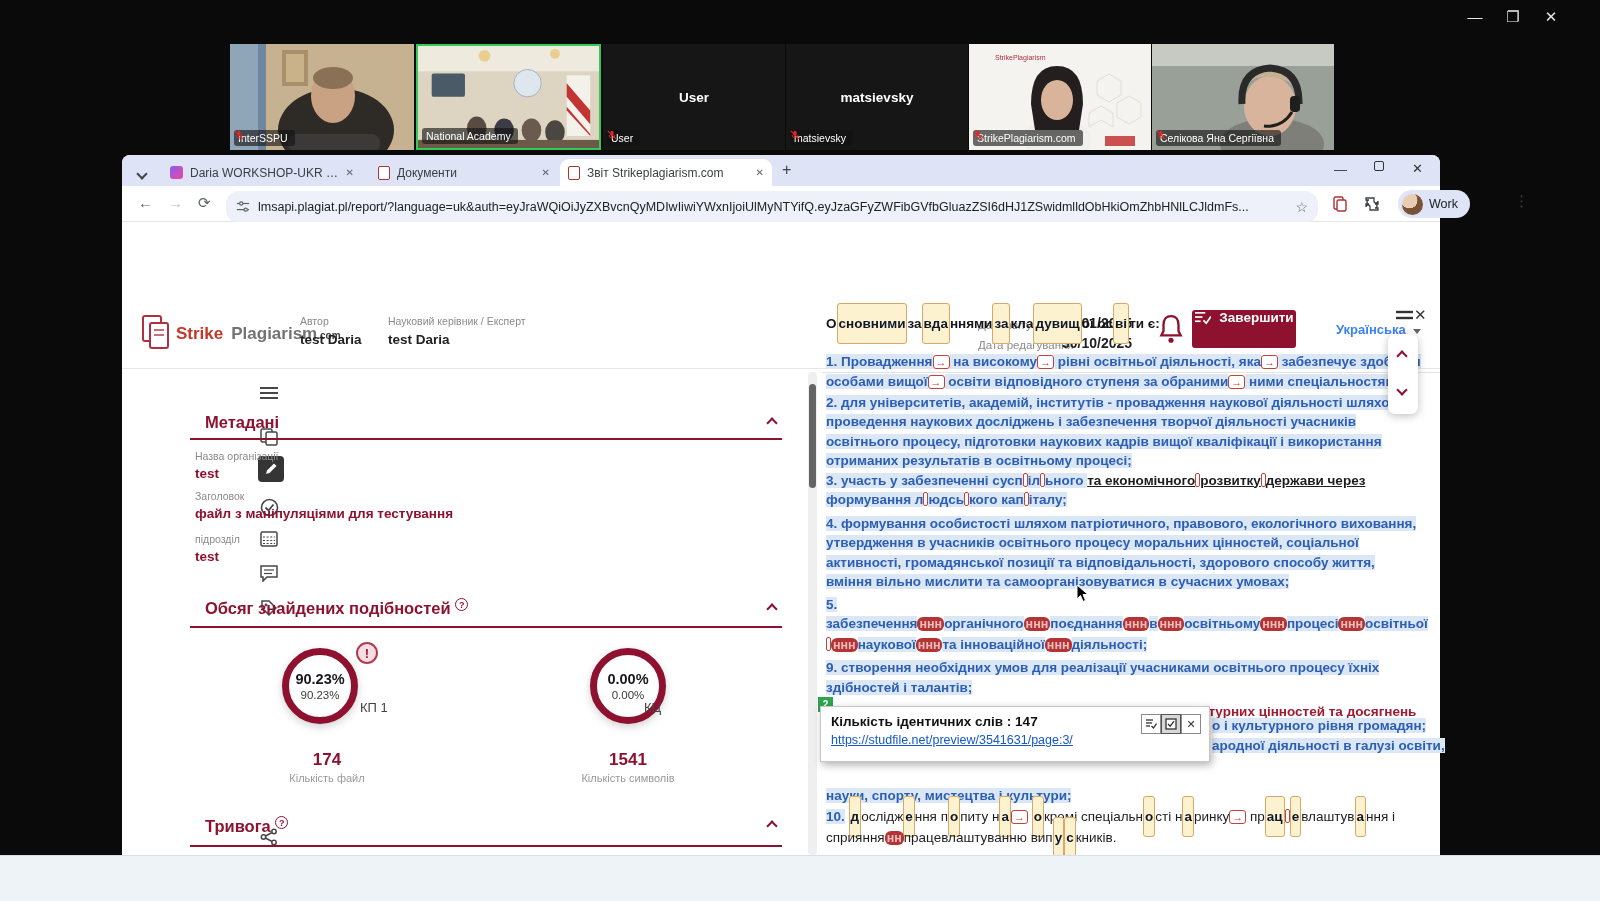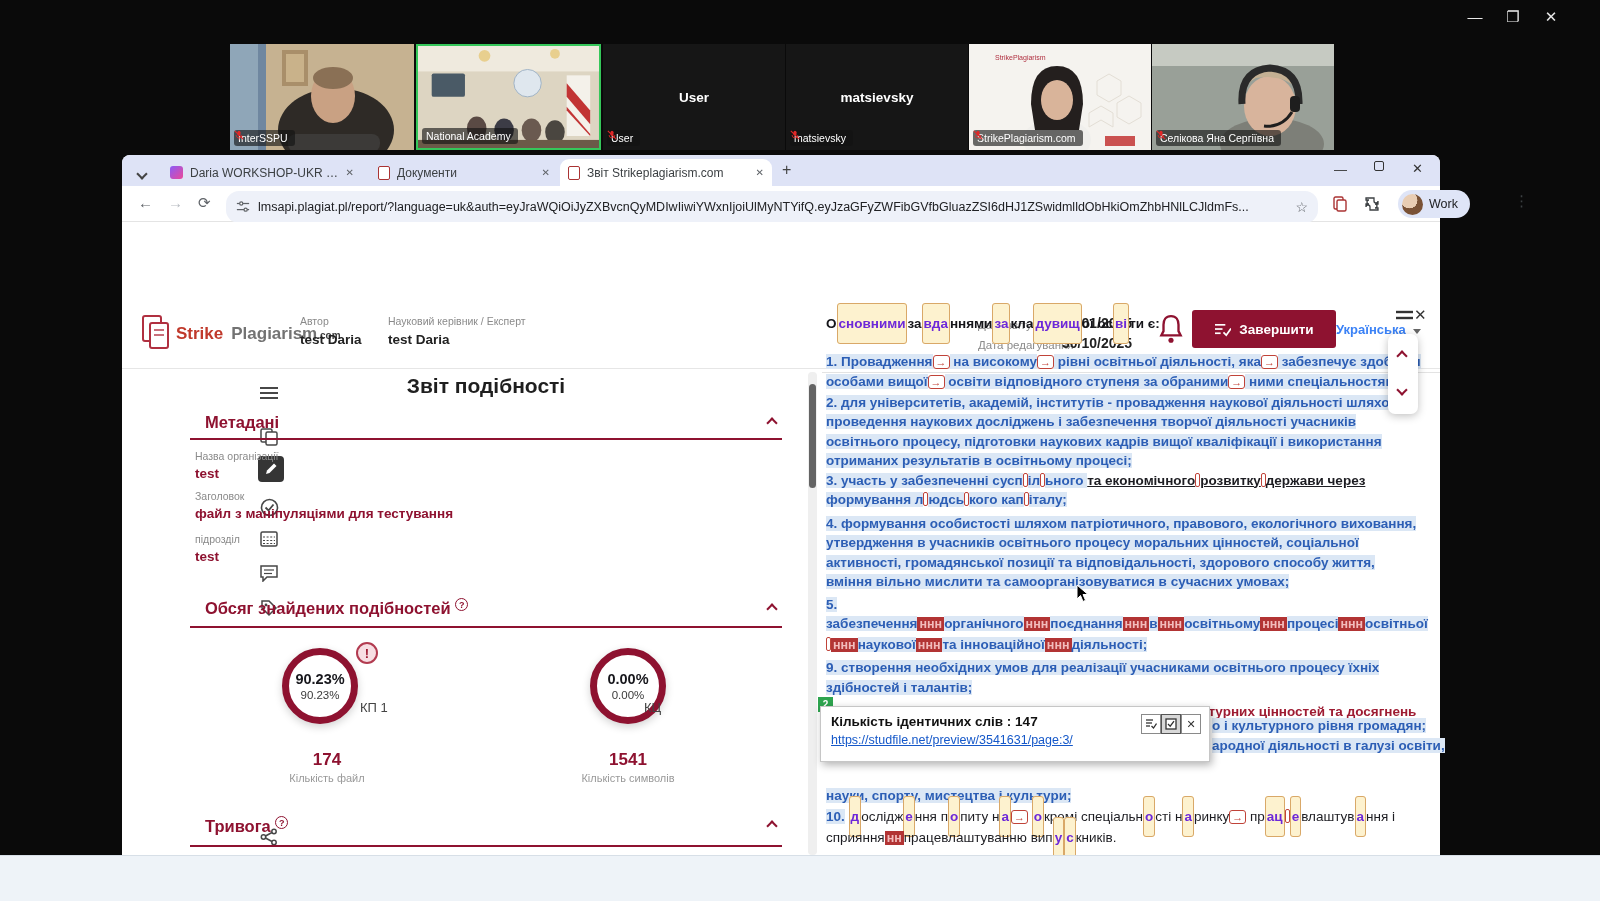--- a/index.html
+++ b/index.html
@@ -45,22 +45,22 @@
   .gv1{font-size:14.5px;font-weight:700;color:#17171c;}
   .gv2{font-size:11.5px;color:#3a3a3a;margin-top:2px;}
   .sideic{position:absolute;left:136px;width:22px;height:22px;color:#474747;display:flex;align-items:center;justify-content:center;}
 
   
   .docwrap{position:absolute;left:826px;top:314px;width:598px;}
   .para{font-size:13.5px;line-height:19.5px;font-weight:600;}
   .sg-b{color:#2c5eb5;background:#dbe7f5;font-weight:600;}
   .sg-k{color:#15151a;font-weight:700;background:transparent;}
   .sg-k2{color:#1d1d22;font-weight:400;}
-  .sg-hl{background:#fdf2cf;border:1px solid #d9a868;border-radius:3px;padding:12px 1px;color:#6d28d9;font-weight:700;}
-  .sg-nnn{background:#b23434;color:#f2bcbc;font-weight:700;padding:0 2px;border-radius:0;font-size:12.5px;}
+  .sg-hl{background:#fdf2cf;border:1px solid #d9a868;border-radius:3px;padding:12px 1px;color:#0f172a;font-weight:700;}
+  .sg-nnn{background:#b23434;color:#f2bcbc;font-weight:700;padding:0 2px;border-radius:6px;font-size:12.5px;}
   .sg-ar{border:1px solid #c04339;color:#c04339;border-radius:3px;padding:0 2px;font-size:11px;background:#fff;font-weight:400;}
   .sg-m{display:inline-block;width:5px;height:14px;border:1px solid #c04339;border-radius:2px;vertical-align:-2px;background:#fff;}
   .sg-u{color:#1d1d22;font-weight:600;text-decoration:underline;}
   .sg-r{color:#9e1b32;font-weight:700;}
   .sg-b10{color:#2c5eb5;background:#dbe7f5;font-weight:700;}
   .fragline{position:absolute;font-size:13.5px;font-weight:600;color:#2c5eb5;background:#dbe7f5;white-space:nowrap;}
 
   .tooltip{position:absolute;left:820px;top:706px;width:390px;height:56px;background:#fff;border:1px solid #c6c6c6;
            box-shadow:2px 3px 8px rgba(0,0,0,.3);padding:7px 10px;}
   .ttbtn{width:20px;height:20px;border:1px solid #8a8a8a;background:#fff;display:flex;align-items:center;justify-content:center;font-size:11px;color:#333;}
@@ -273,21 +273,21 @@
         <div>Дата редагування</div>
       </div>
       <div class="abs" style="left:940px;top:91px;font-size:14px;font-weight:700;color:#222;line-height:20px;">
         <div>22/01/2025</div>
         <div>30/10/2025</div>
       </div>
       <svg class="abs" style="left:1036px;top:92px;" width="26" height="30" viewBox="0 0 24 28">
         <path d="M12 2 C7 2 5 6 5 10 L5 16 L3 20 L21 20 L19 16 L19 10 C19 6 17 2 12 2 Z" fill="none" stroke="#8e1230" stroke-width="2.2"></path>
         <circle cx="12" cy="24.5" r="2.4" fill="#8e1230"></circle>
       </svg>
-      <div class="abs" style="left:1070px;top:88px;width:144px;height:38px;background:#8e1230;border-radius:3px;display:flex;align-items:center;justify-content:center;gap:8px;">
+      <div class="abs" style="left:1070px;top:88px;width:104px;height:38px;background:#8e1230;border-radius:3px;display:flex;justify-content:center;gap:8px;">
         <svg width="17" height="15" viewBox="0 0 18 16">
             <g stroke="#fff" stroke-width="1.8">
               <line x1="1" y1="3" x2="12" y2="3"></line>
               <line x1="1" y1="7.5" x2="9" y2="7.5"></line>
               <line x1="1" y1="12" x2="7" y2="12"></line>
               <path d="M10 11 l3 3 l5 -7" fill="none"></path>
             </g>
           </svg>
         <span style="color:#fff;font-size:13.5px;font-weight:700;">Завершити</span>
       </div>
@@ -351,21 +351,20 @@
             <g fill="none" stroke="#474747" stroke-width="1.5">
               <circle cx="14" cy="3.5" r="2.2"></circle>
               <circle cx="3.5" cy="9" r="2.2"></circle>
               <circle cx="14" cy="14.5" r="2.2"></circle>
               <line x1="5.5" y1="8" x2="12" y2="4.5"></line>
               <line x1="5.5" y1="10" x2="12" y2="13.5"></line>
             </g>
           </svg>
       </div>
 
-      <div class="abs" style="left:68px;top:152px;width:592px;text-align:center;font-size:21px;font-weight:600;color:#1f1f1f;">Звіт подібності</div>
 
       <div class="abs seclabel" style="left:83px;top:191px;"><span>Метадані</span></div>
       <span class="abs chev" style="left:646px;top:197px;"></span>
       <div class="abs" style="left:68px;top:216px;width:592px;height:2px;background:#8e1230;"></div>
 
       <div class="abs flabel" style="left:73px;top:228px;">Назва організації</div>
       <div class="abs fvalue" style="left:73px;top:244px;">test</div>
       <div class="abs flabel" style="left:73px;top:268px;">Заголовок</div>
       <div class="abs fvalue" style="left:73px;top:284px;">файл з маніпуляціями для тестування</div>
       <div class="abs flabel" style="left:73px;top:311px;">підрозділ</div>

